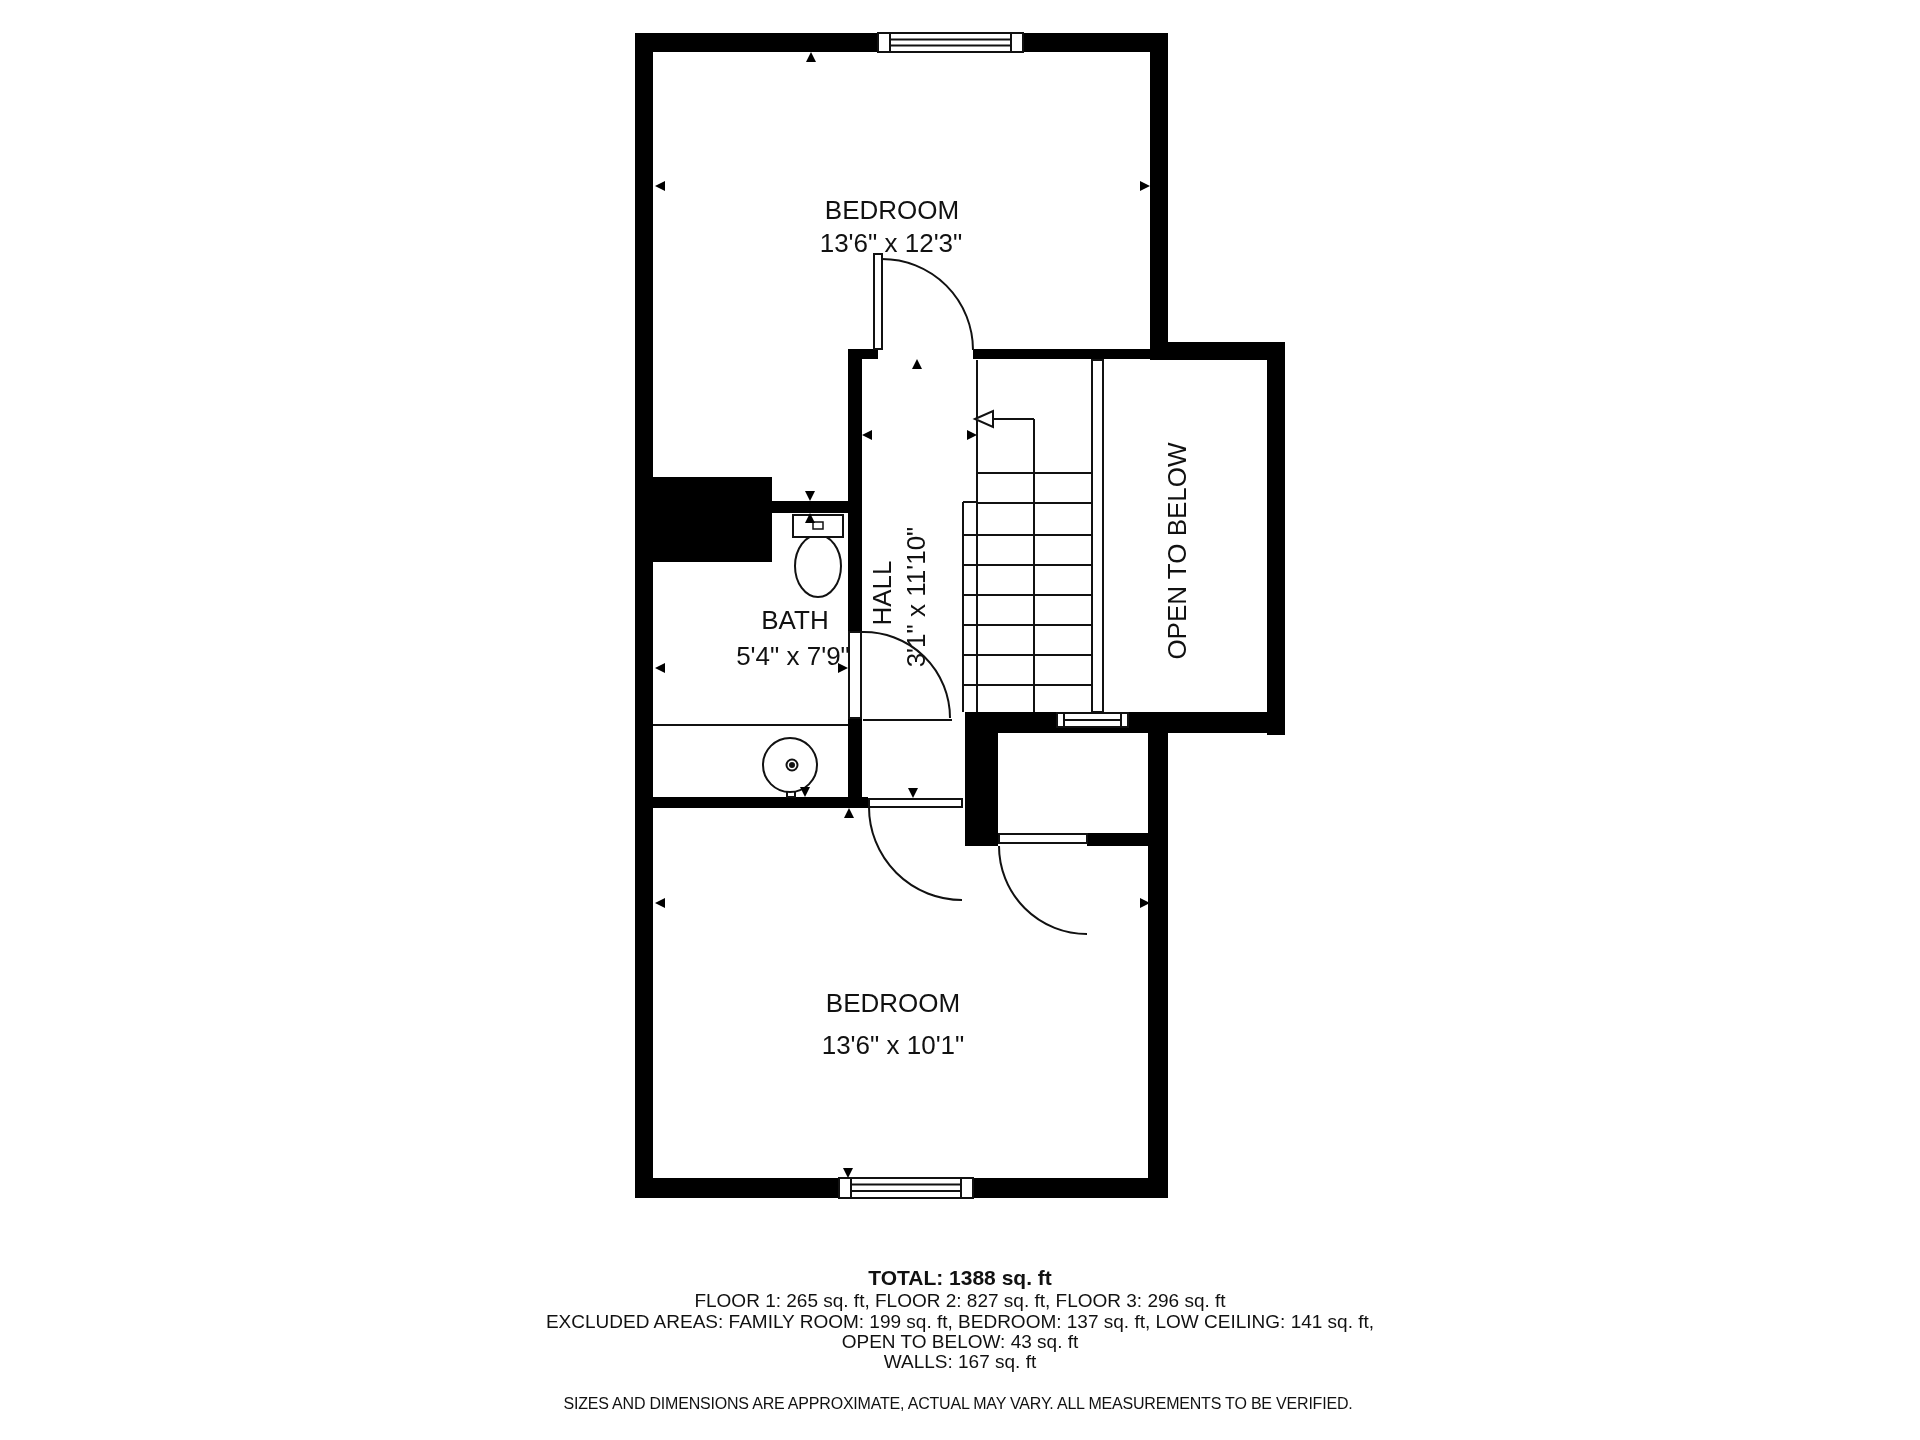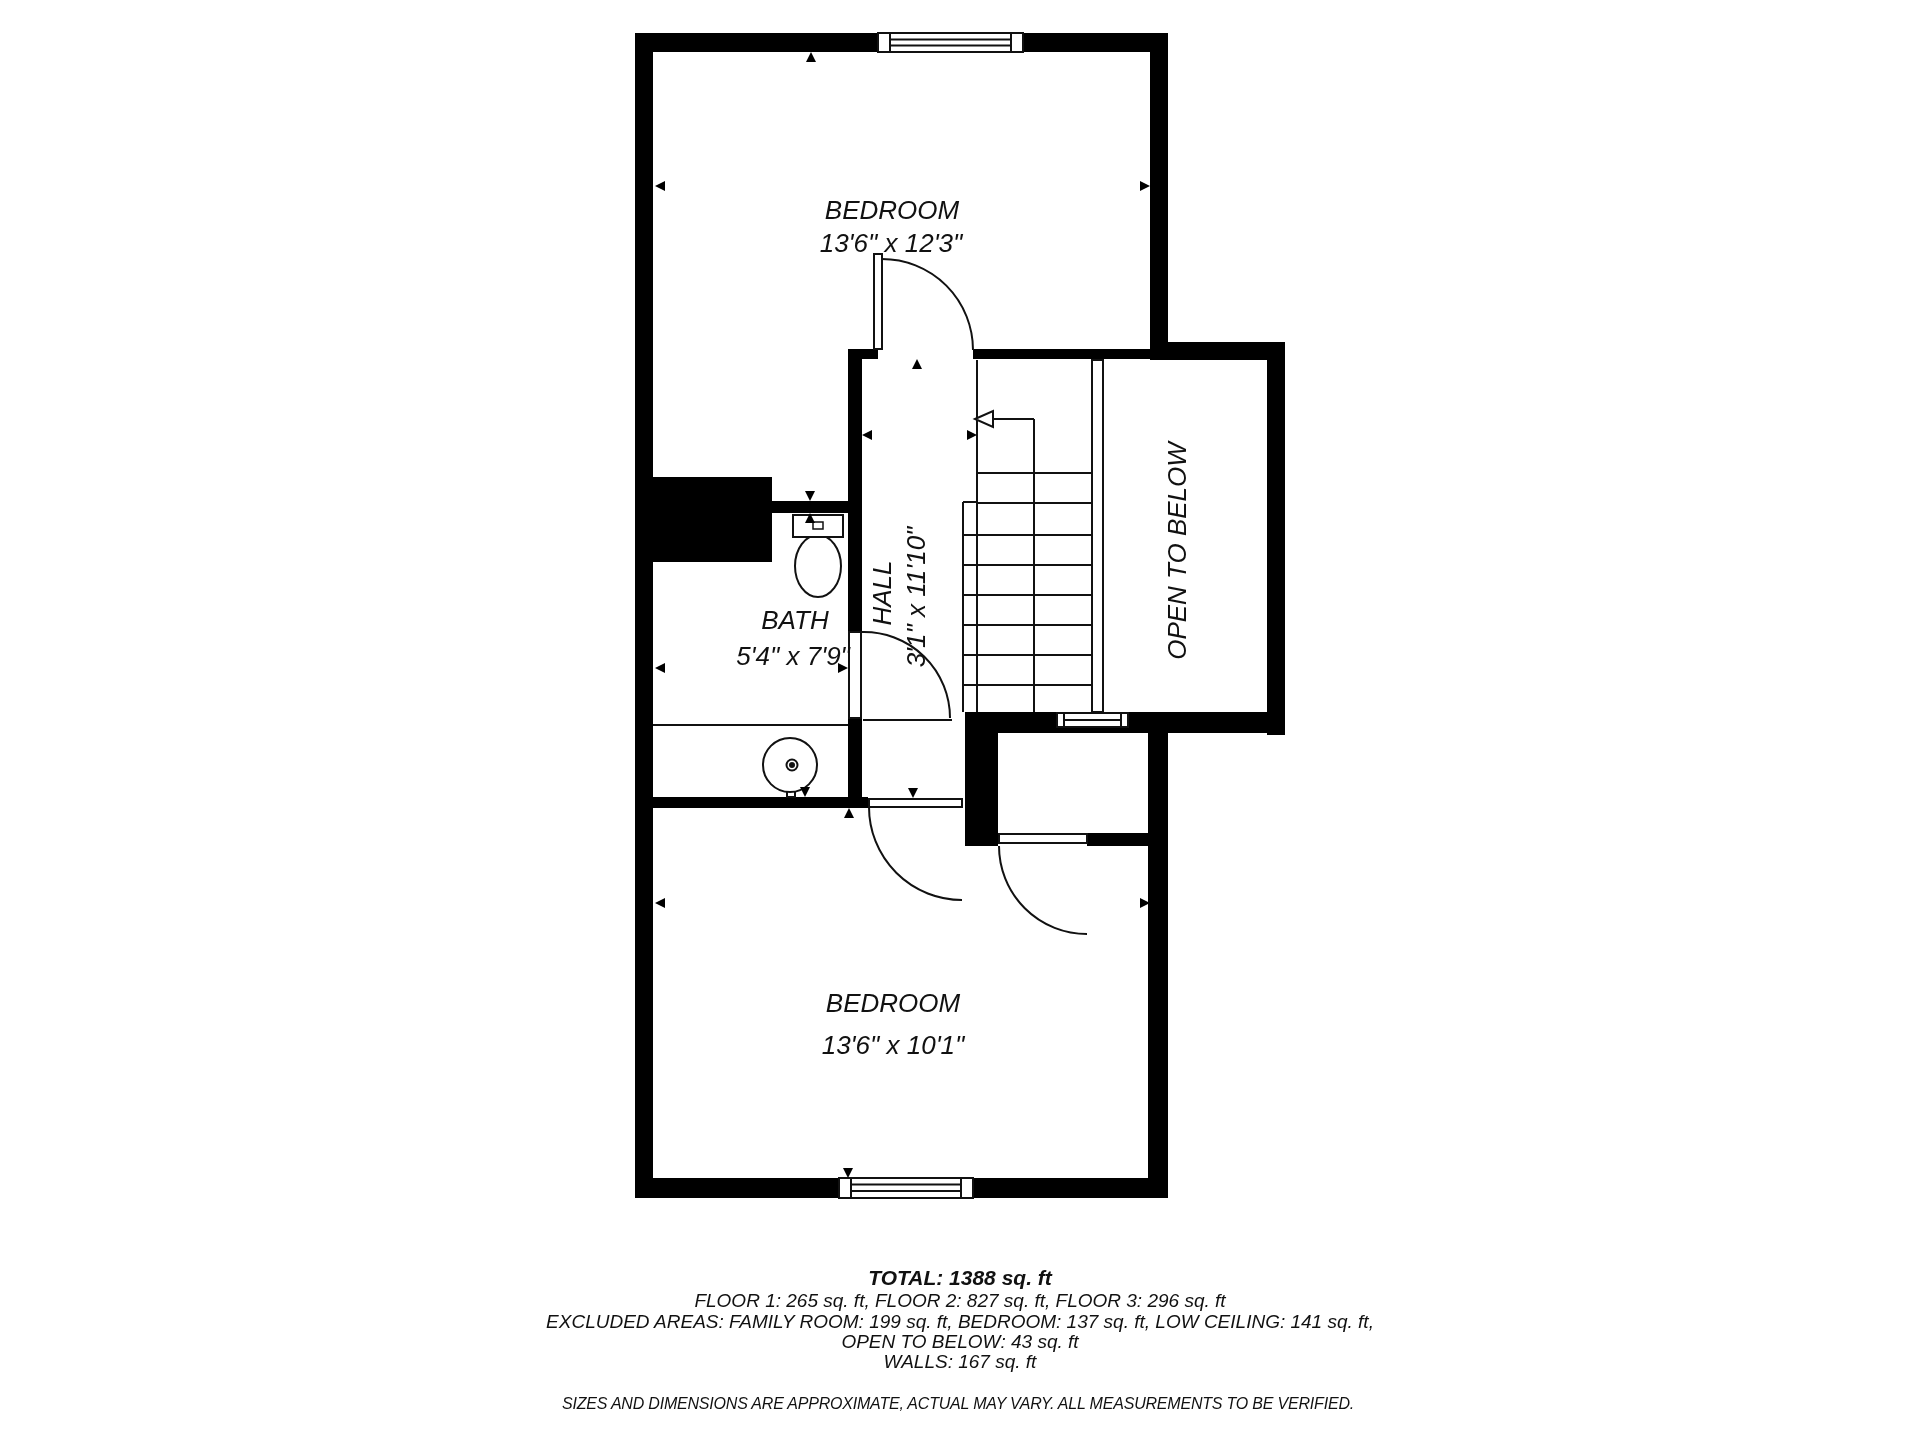--- a/index.html
+++ b/index.html
@@ -3,21 +3,20 @@
 <meta charset="utf-8">
 <style>
   html, body { margin: 0; padding: 0; background: #ffffff; }
   .page {
     position: relative;
     width: 1560px;
     height: 1440px;
     background: #ffffff;
     font-family: "Liberation Sans", sans-serif;
     overflow: hidden;
-    font-style: italic;
   }
   svg { display: block; }
   text {
     font-family: "Liberation Sans", sans-serif;
     fill: #111111;
   }
   .room-label { font-size: 26px; }
   .footer-line { font-size: 19px; }
   .footer-total { font-size: 21px; font-weight: bold; }
   .disclaimer { font-size: 16px; letter-spacing: -0.2px; }

